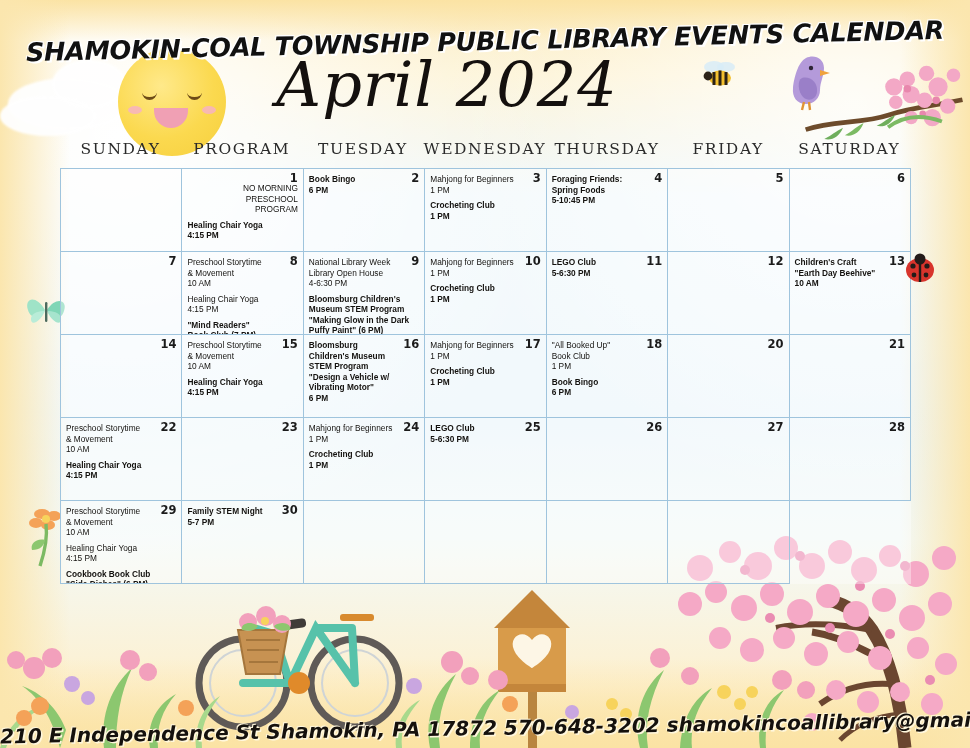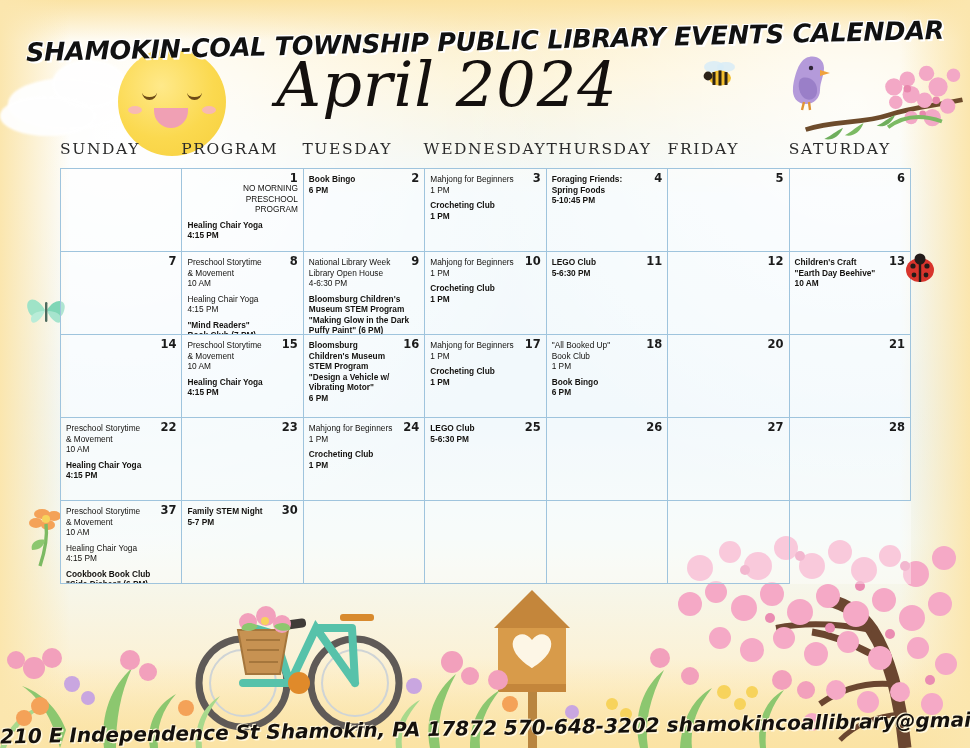--- a/index.html
+++ b/index.html
@@ -201,20 +201,21 @@
   .daynames {
     position: absolute;
     top: 140px;
     left: 60px;
     width: 850px;
     display: grid;
     grid-template-columns: repeat(7, 1fr);
     z-index: 10;
   }
   .daynames div {
+    text-align: center;
     font-family: "DejaVu Serif", serif;
     font-size: 15.5px;
     letter-spacing: 1.6px;
     color: #2a2a2a;
   }
 
   
   .calendar {
     position: absolute;
     top: 168px;
@@ -535,21 +536,21 @@
       <div class="cell">
         <div class="daynum">26</div>
       </div>
       <div class="cell">
         <div class="daynum">27</div>
       </div>
       <div class="cell">
         <div class="daynum">28</div>
       </div>
       <div class="cell">
-        <div class="daynum">37</div>
+        <div class="daynum">29</div>
         <div class="events">
           <div class="ev">Preschool Storytime
 &amp; Movement
 10 AM</div>
           <div class="ev">Healing Chair Yoga
 4:15 PM</div>
           <div class="ev">Cookbook Book Club
 "Side Dishes" (6 PM)</div>
         </div>
       </div>

